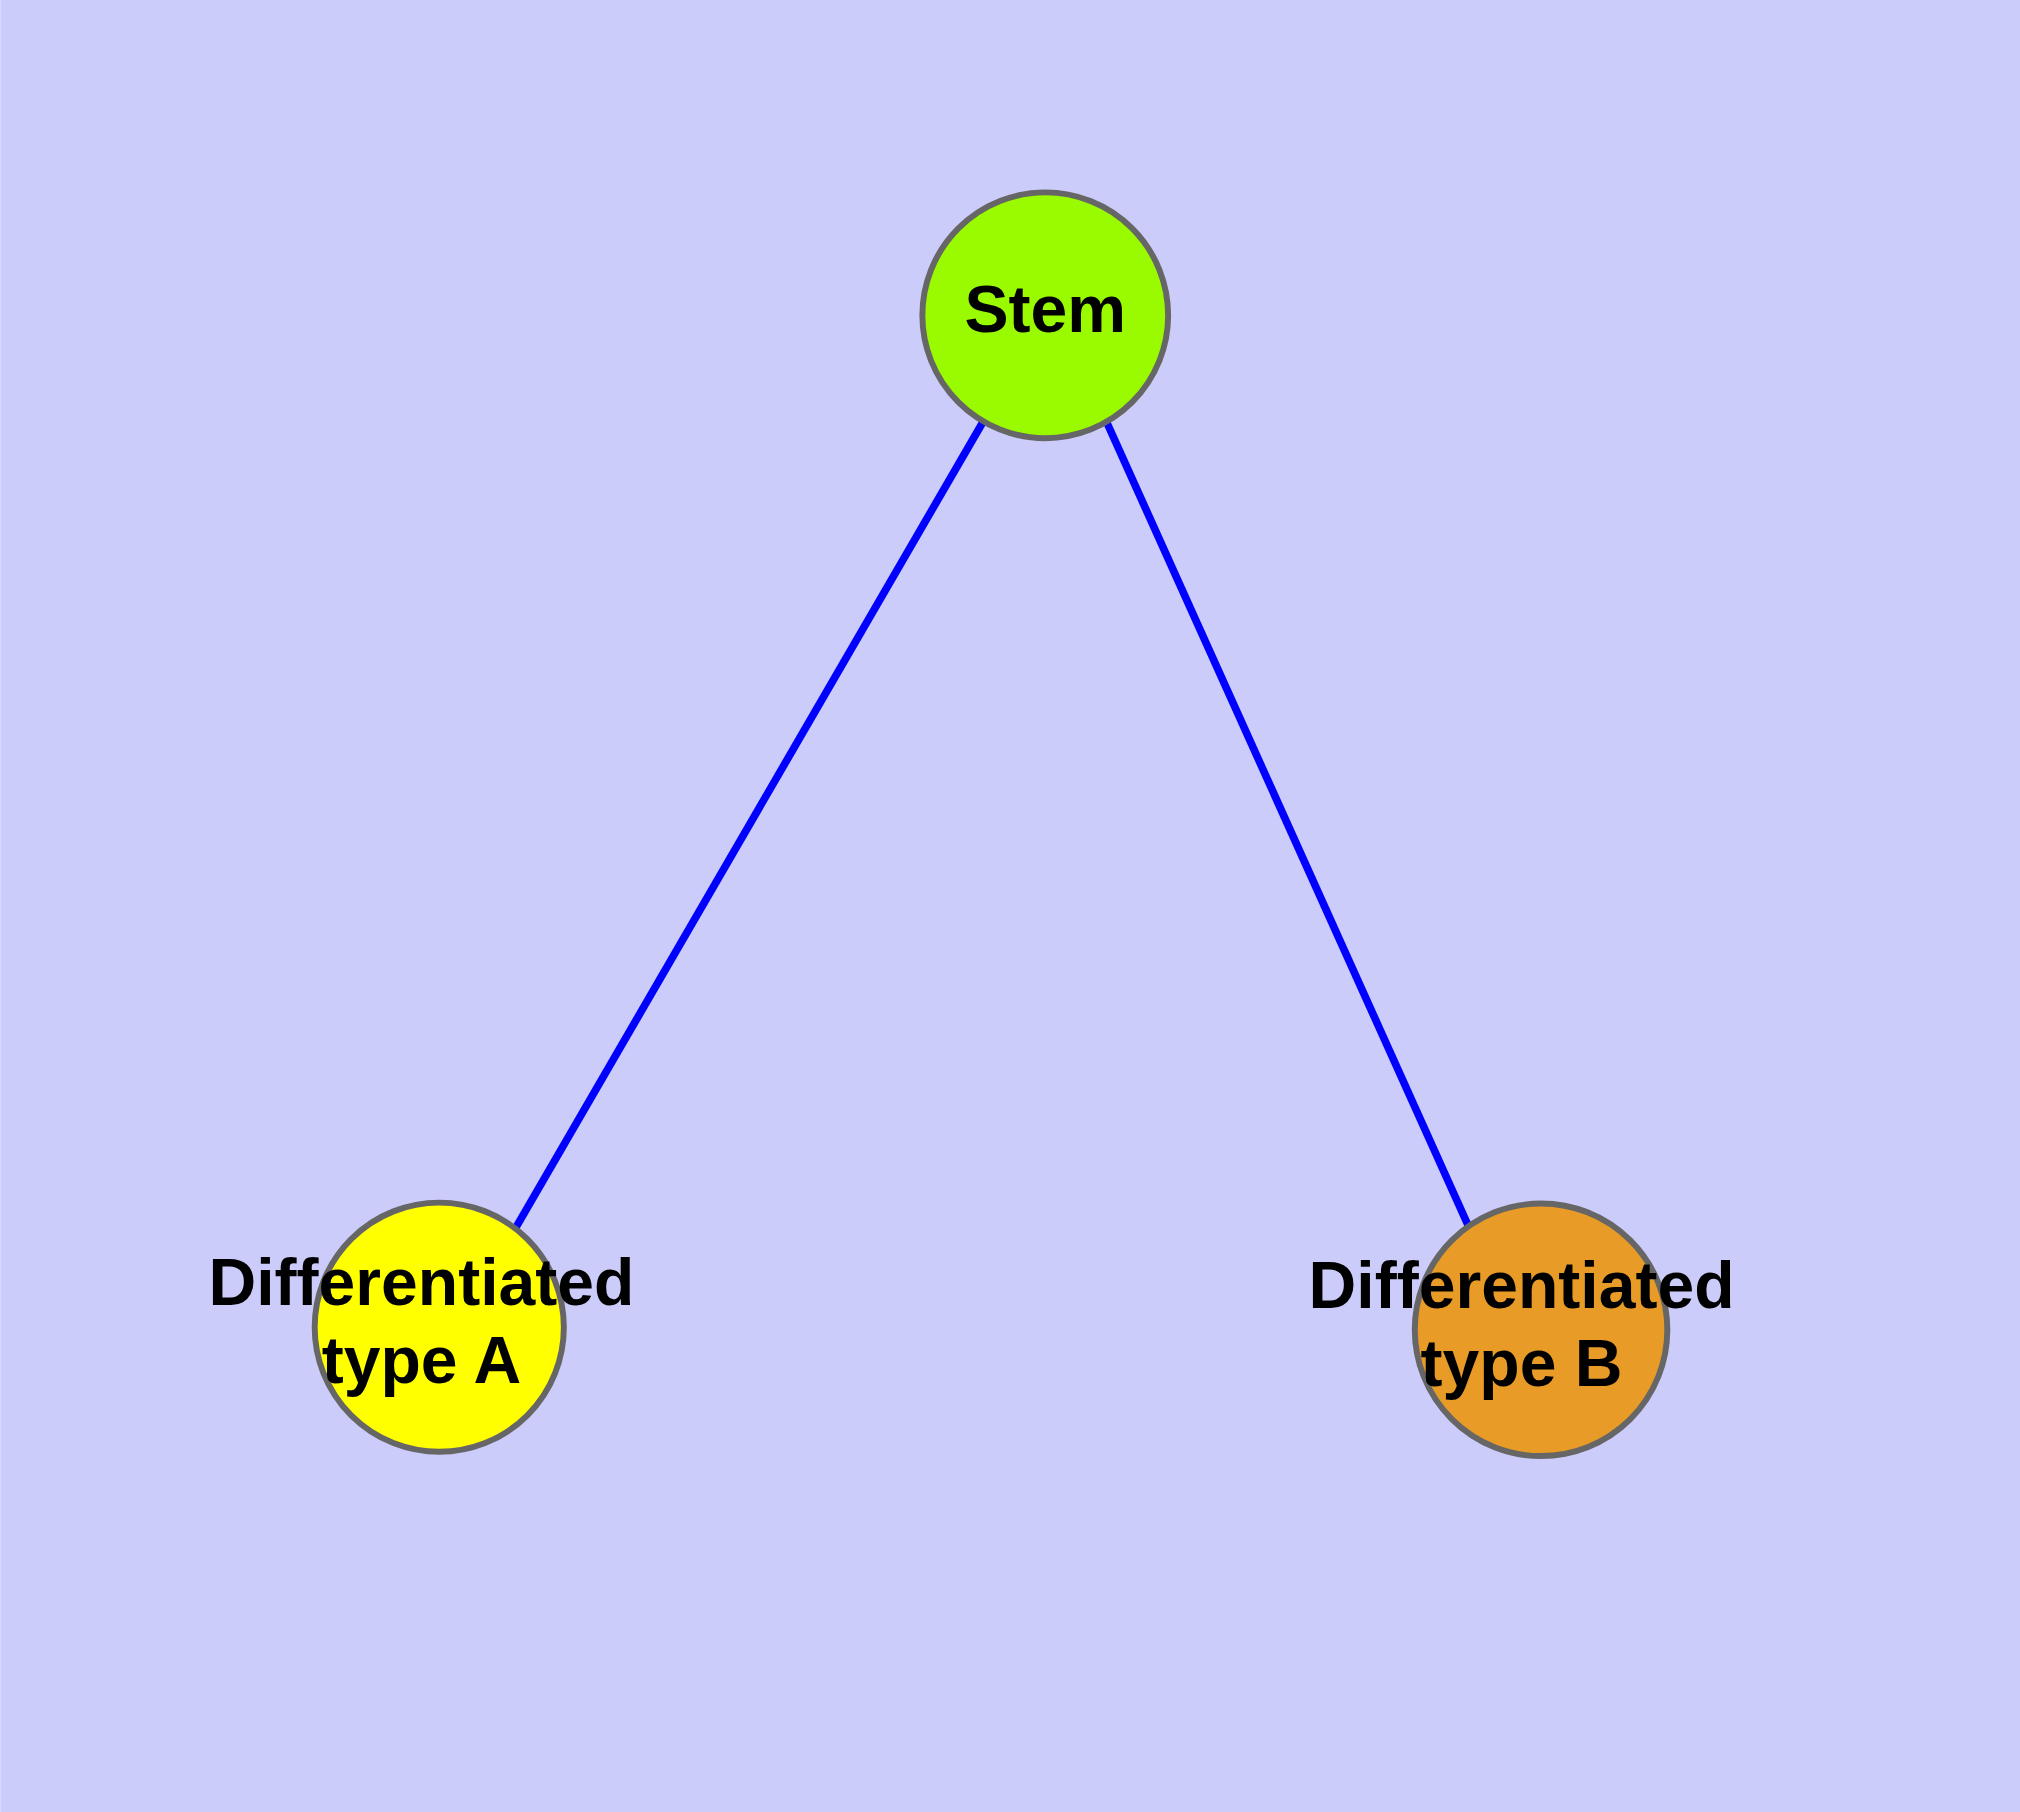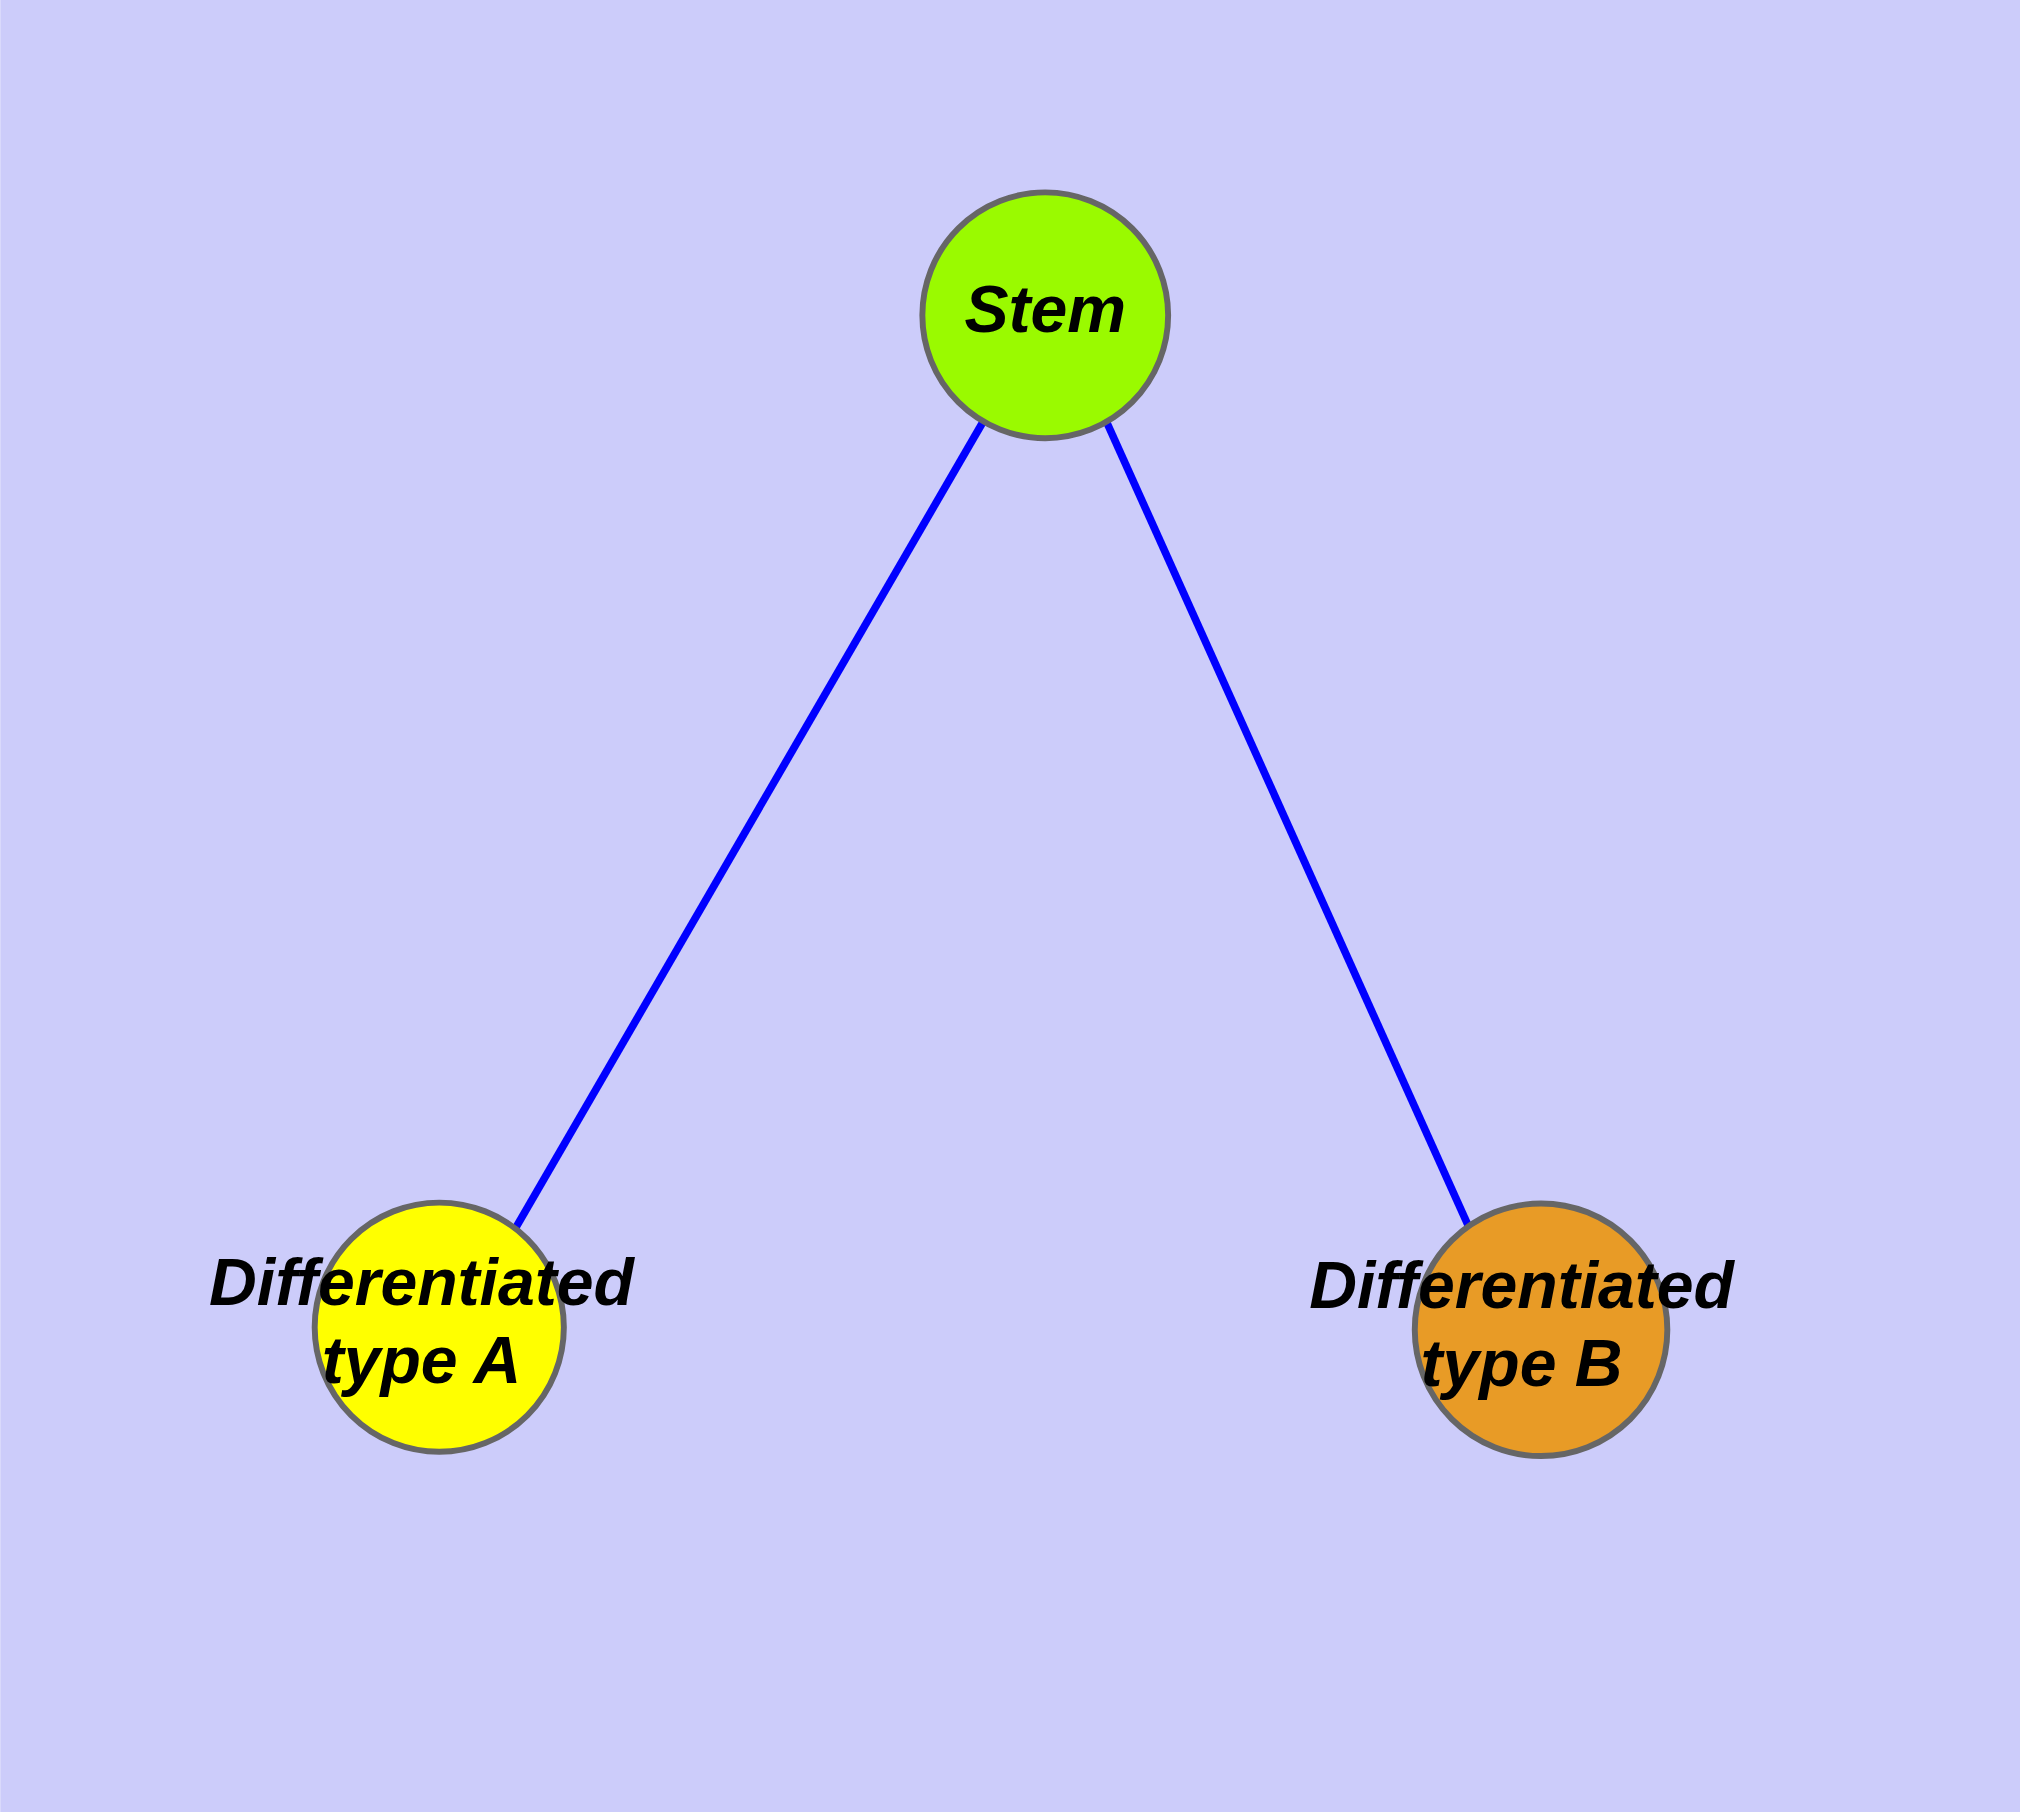--- a/index.html
+++ b/index.html
@@ -6,21 +6,20 @@
     margin: 0;
     padding: 0;
     background: #ffffff;
   }
   #canvas {
     position: relative;
     width: 2021px;
     height: 1812px;
     overflow: hidden;
     font-family: "Liberation Sans", sans-serif;
-    font-style: italic;
   }
   #graph-svg {
     position: absolute;
     top: 0;
     left: 0;
     width: 2021px;
     height: 1812px;
     display: block;
   }
   .node-label {

